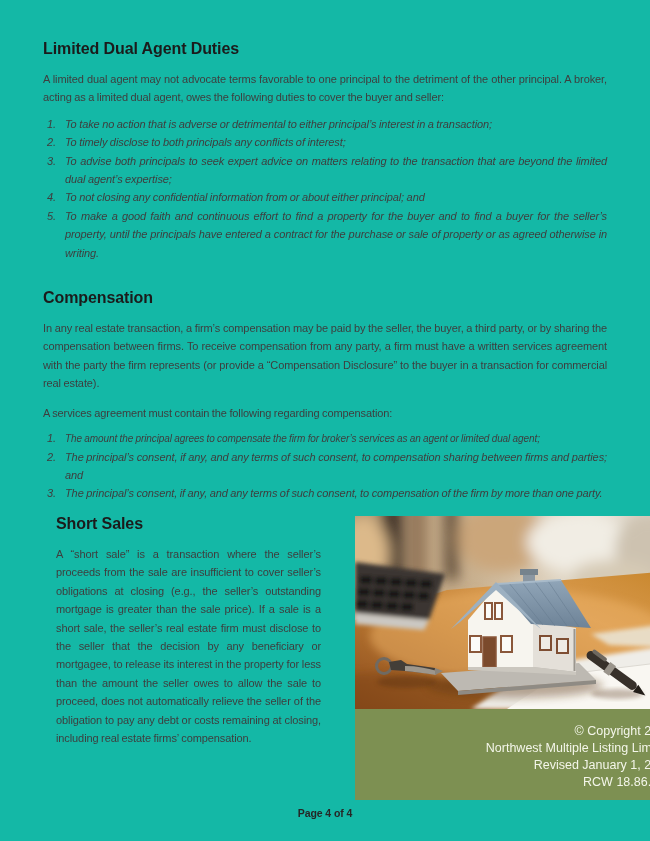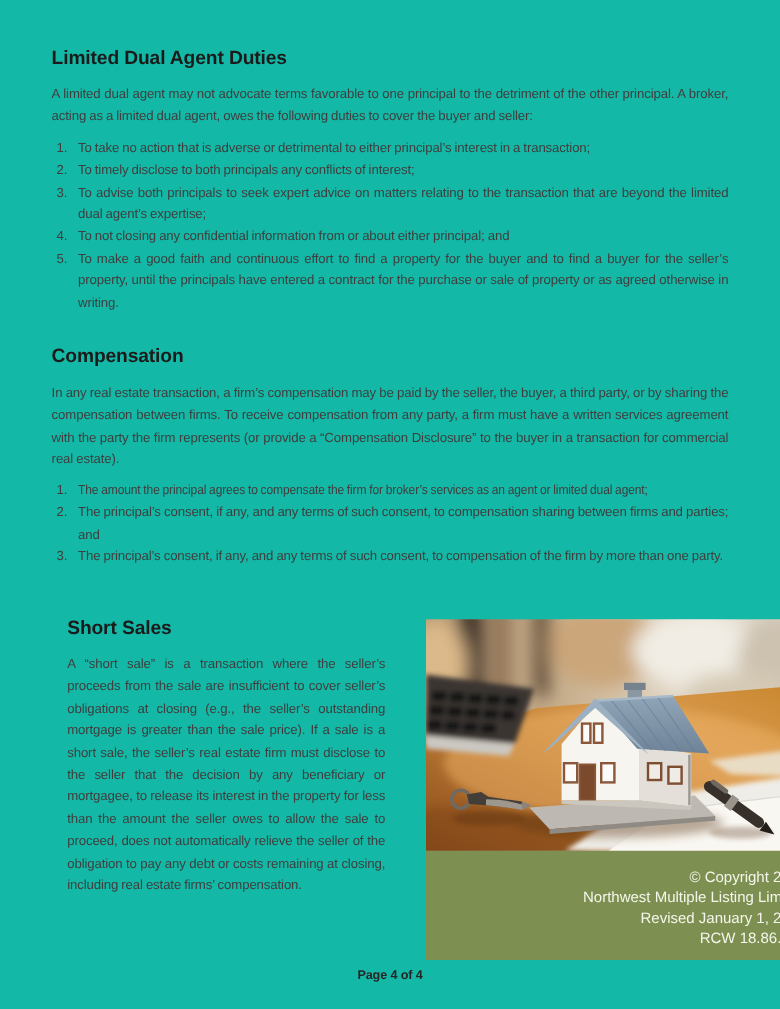--- a/index.html
+++ b/index.html
@@ -8,21 +8,21 @@
   .content { position:absolute; left:43px; top:39px; width:564px; }
 
   h2.sec-heading {
     margin:0 0 12px 0; font-size:16px; line-height:19px; font-weight:bold;
     color:#1b1b1b; letter-spacing:-0.1px;
   }
   .body-text {
     margin:0; font-size:11px; line-height:18.4px; text-align:justify;
     color:#3e3e3e; letter-spacing:-0.1px; word-spacing:-0.4px;
   }
-  ol.num-list { margin:8px 0 0 0; padding:0; list-style:none; counter-reset:li; }
+  ol.num-list { margin:8px 0 0 0; padding:0; list-style:none; counter-reset:li;font-style:italic; }
   ol.num-list li {
     position:relative; padding-left:22px; counter-increment:li;
     font-size:11px; line-height:18.4px; text-align:justify;
     color:#3e3e3e; letter-spacing:-0.1px; word-spacing:-0.4px;
   }
   ol.num-list li::before { content:counter(li) "."; position:absolute; left:4px; top:0; }
 
   .sec-comp { margin-top:26px; }
   .sec-comp .p2 { margin-top:11px; }
   .sec-comp ol.num-list { margin-top:7px; }
@@ -56,20 +56,21 @@
         <li><span>To timely disclose to both principals any conflicts of interest;</span></li>
         <li><span>To advise both principals to seek expert advice on matters relating to the transaction that are beyond the limited dual agent’s expertise;</span></li>
         <li><span>To not closing any confidential information from or about either principal; and</span></li>
         <li><span>To make a good faith and continuous effort to find a property for the buyer and to find a buyer for the seller’s property, until the principals have entered a contract for the purchase or sale of property or as agreed otherwise in writing.</span></li>
       </ol>
     </section>
 
     <section class="sec-comp">
       <h2 class="sec-heading">Compensation</h2>
       <p class="body-text">In any real estate transaction, a firm’s compensation may be paid by the seller, the buyer, a third party, or by sharing the compensation between firms. To receive compensation from any party, a firm must have a written services agreement with the party the firm represents (or provide a “Compensation Disclosure” to the buyer in a transaction for commercial real estate).</p>
+      <p class="body-text p2">A services agreement must contain the following regarding compensation:</p>
       <ol class="num-list">
         <li><span class="squeeze">The amount the principal agrees to compensate the firm for broker’s services as an agent or limited dual agent;</span></li>
         <li><span>The principal’s consent, if any, and any terms of such consent, to compensation sharing between firms and parties; and</span></li>
         <li><span>The principal’s consent, if any, and any terms of such consent, to compensation of the firm by more than one party.</span></li>
       </ol>
     </section>
   </main>
 
   <section class="sec-short">
     <div class="short-text">

